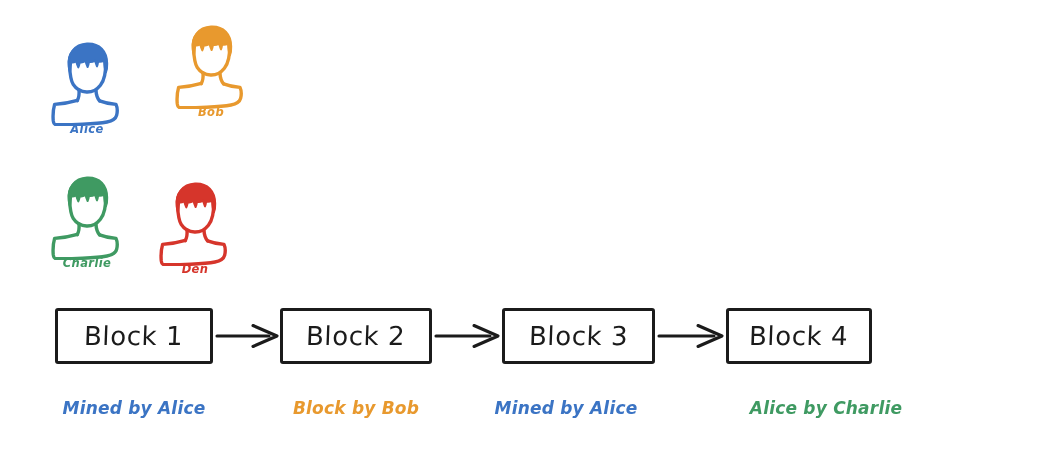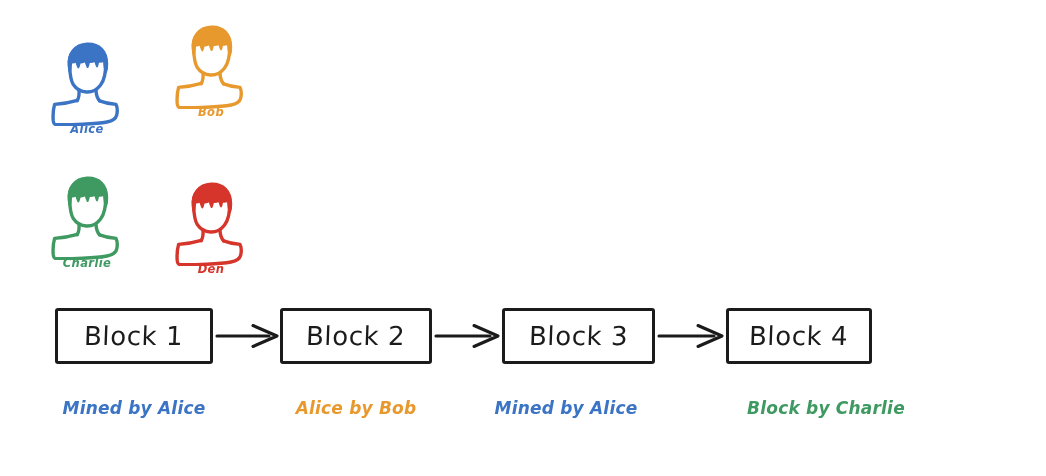--- a/index.html
+++ b/index.html
@@ -198,21 +198,21 @@
   <path d="M33.4 66.4 C26.0 68.6 16.0 70.0 10.6 70.4
            C9.4 74.6 8.8 80.6 9.2 86.2
            C9.5 89.4 10.0 90.6 12.4 90.7
            C26.0 91.0 52.0 90.0 63.0 88.0
            C69.0 86.9 71.6 85.2 72.6 81.4
            C73.6 77.4 73.2 73.0 72.0 70.4
            C67.4 70.0 60.8 68.8 55.6 66.8" fill="none" stroke="#3f9a62" stroke-width="3.4" stroke-linecap="round" stroke-linejoin="round"></path>
 </svg>
         <span class="avatar-name" style="color:#3f9a62">Charlie</span>
       </div>
-      <div class="avatar-group" style="left: 168px; top: 174px;">
+      <div class="avatar-group" style="left: 152px; top: 174px;">
 <svg class="avatar-figure" viewBox="0 0 86 92" xmlns="http://www.w3.org/2000/svg">
 
   <path d="M25.5 31.5 C24.2 20.5 30.5 12.2 42.0 11.4
            C53.6 10.6 60.8 17.6 61.4 28.6
            C62.0 39.0 60.4 46.2 56.4 51.2
            C52.6 56.0 47.4 58.2 42.6 58.0
            C37.4 57.8 32.4 55.4 29.2 50.4
            C26.4 46.0 25.9 39.0 25.5 31.5 Z" fill="none" stroke="#d6352b" stroke-width="3.4" stroke-linecap="round" stroke-linejoin="round"></path>
 
   <path d="M24.8 33.0 C23.2 20.0 30.4 10.2 43.0 9.6
@@ -272,18 +272,18 @@
         <path d="M39 4.5 L63 15 L39 25.5" fill="none" stroke="#1b1b1b" stroke-width="3.1" stroke-linecap="round" stroke-linejoin="round"></path>
       </svg>
       <svg class="arrow-svg" width="65" height="30" viewBox="0 0 65 30" style="left: 658px; top: 321px;">
         <path d="M1 15 L56 15" fill="none" stroke="#1b1b1b" stroke-width="3.1" stroke-linecap="round"></path>
         <path d="M40 4.5 L64 15 L40 25.5" fill="none" stroke="#1b1b1b" stroke-width="3.1" stroke-linecap="round" stroke-linejoin="round"></path>
       </svg>
     </div>
 
   <div id="mined">
       <div class="mined-label" style="left: 134px; top: 398px; color: rgb(59, 116, 196);">Mined by Alice</div>
-      <div class="mined-label" style="left: 356px; top: 398px; color: rgb(232, 153, 46);">Alice by Bob</div>
+      <div class="mined-label" style="left: 356px; top: 398px; color: rgb(232, 153, 46);">Block by Bob</div>
       <div class="mined-label" style="left: 566px; top: 398px; color: rgb(59, 116, 196);">Mined by Alice</div>
-      <div class="mined-label" style="left: 826px; top: 398px; color: rgb(63, 154, 98);">Block by Charlie</div>
+      <div class="mined-label" style="left: 826px; top: 398px; color: rgb(63, 154, 98);">Alice by Charlie</div>
     </div>
 
 </div>
 
 </body></html>

